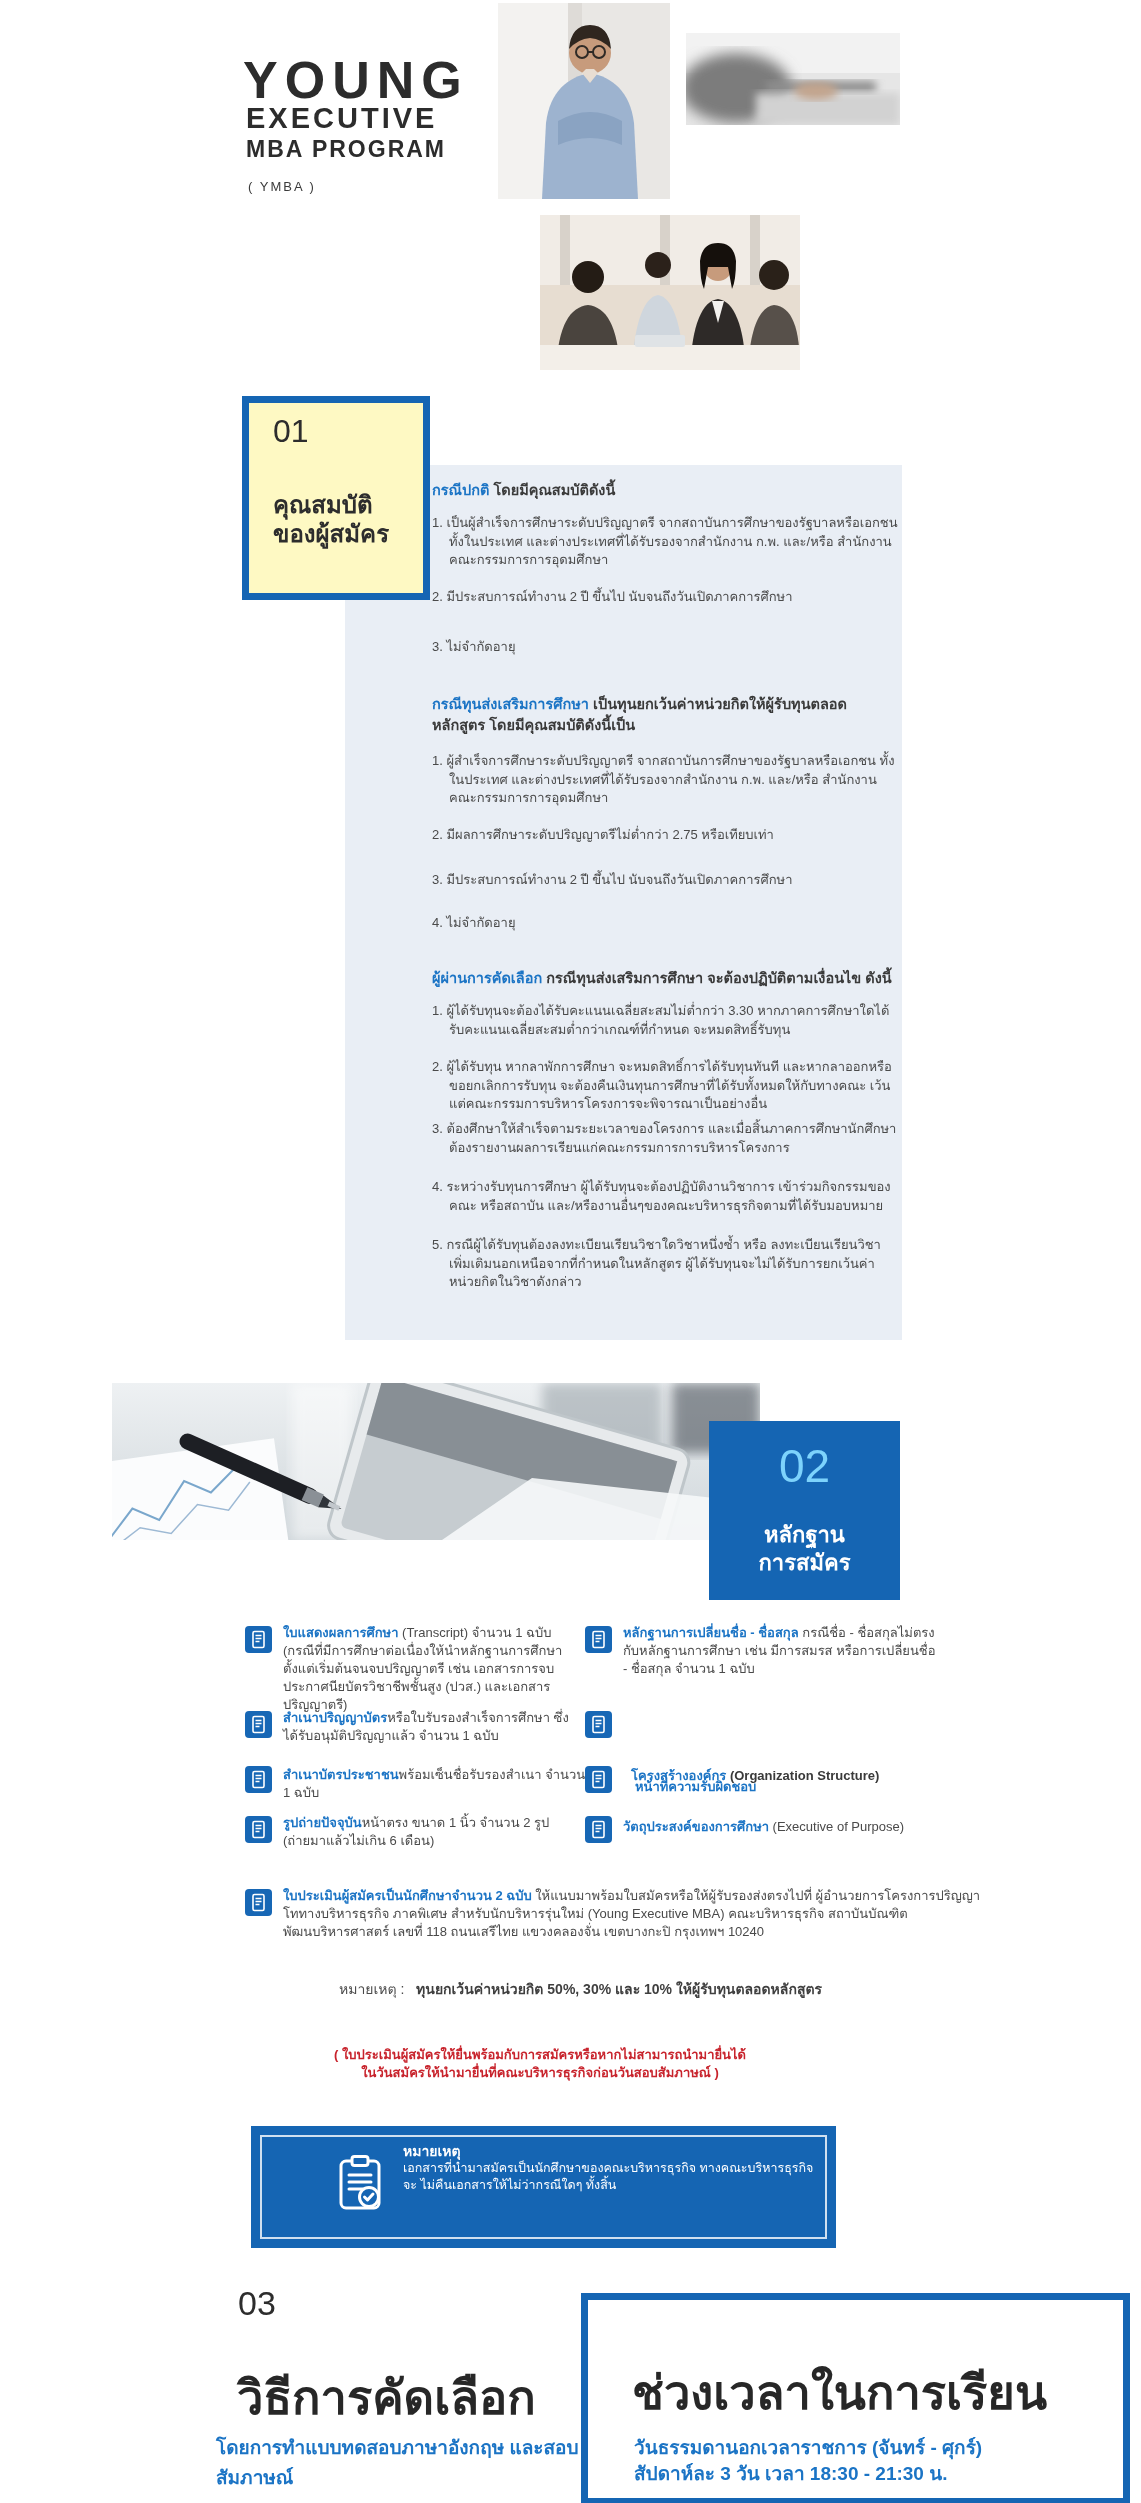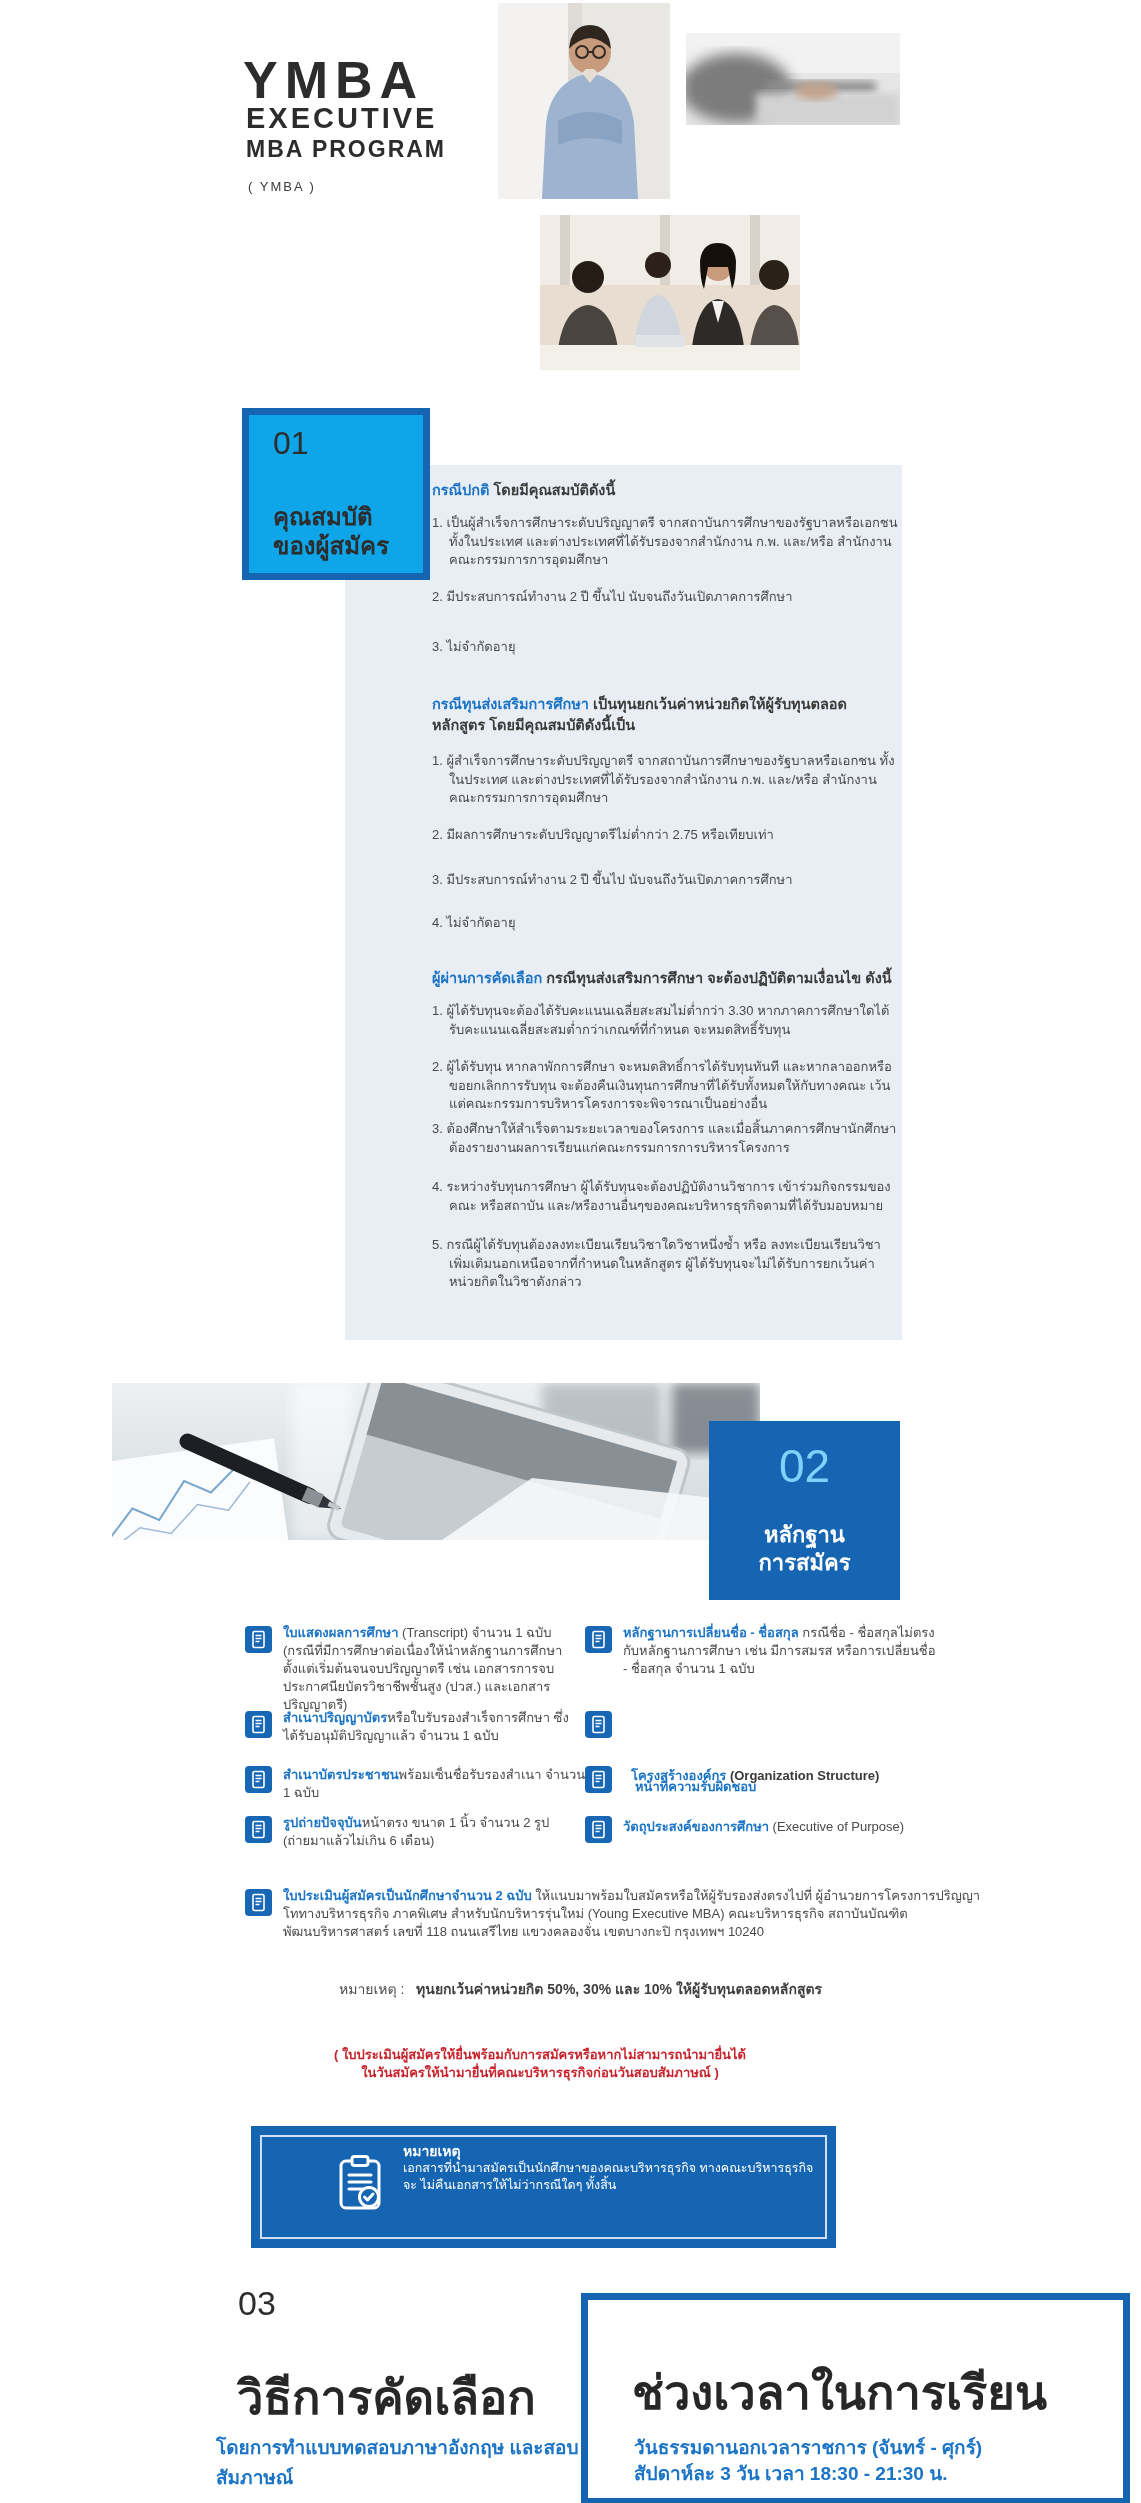--- a/index.html
+++ b/index.html
@@ -5,21 +5,21 @@
   html,body{margin:0;padding:0;background:#fff;}
   #page{position:relative;width:1141px;height:2503px;background:#ffffff;overflow:hidden;
         font-family:"Liberation Sans","DejaVu Sans",sans-serif;color:#454545;}
   .photo{position:absolute;overflow:hidden;}
   
   .logo-young{position:absolute;left:243px;top:50px;font-size:52px;font-weight:bold;color:#2c2c2c;letter-spacing:7px;}
   .logo-exec{position:absolute;left:246px;top:102px;font-size:29px;font-weight:bold;color:#2c2c2c;letter-spacing:3px;}
   .logo-mba{position:absolute;left:246px;top:136px;font-size:23px;font-weight:bold;color:#2c2c2c;letter-spacing:2px;}
   .logo-abbr{position:absolute;left:248px;top:179px;font-size:13px;color:#3b3b3b;letter-spacing:2px;}
   
-  .numbox{position:absolute;left:242px;top:408px;width:188px;height:172px;border:7px solid #1565b3;background:#0ea5e9;box-sizing:border-box;z-index:2;}
+  .numbox{position:absolute;left:242px;top:396px;width:188px;height:204px;border:7px solid #1565b3;background:#fef9c3;box-sizing:border-box;z-index:2;}
   .numbox .num{position:absolute;left:24px;top:10px;font-size:32px;color:#2d2d2d;}
   .numbox .lbl{position:absolute;left:24px;top:88px;font-size:24px;font-weight:bold;color:#2d2d2d;line-height:1.2;}
   .panel{position:absolute;left:345px;top:465px;width:557px;height:875px;background:#e9eef5;z-index:1;}
   .s1-head{position:absolute;left:432px;width:460px;font-size:14.5px;font-weight:bold;color:#3a3a3a;line-height:1.45;z-index:3;}
   .s1-head .hl{color:#1b74c5;}
   .s1-item{position:absolute;left:432px;width:452px;font-size:13px;color:#4a4a4a;line-height:18.5px;
            padding-left:17px;text-indent:-17px;overflow-wrap:break-word;z-index:3;}
   
   .box02{position:absolute;left:709px;top:1421px;width:191px;height:179px;background:#1565b3;z-index:3;}
   .box02 .num{position:absolute;width:100%;top:18px;text-align:center;font-size:46px;color:#7dd3fc;}
@@ -45,21 +45,21 @@
   .schedbox{position:absolute;left:581px;top:2293px;width:549px;height:212px;border:7px solid #1565b3;background:#fff;box-sizing:border-box;}
   .schedbox .ttl{position:absolute;left:44px;top:55px;font-size:47px;font-weight:bold;color:#272727;}
   .schedbox .l1{position:absolute;left:46px;top:132px;font-size:19px;font-weight:bold;color:#1b74c5;}
   .schedbox .l2{position:absolute;left:46px;top:158px;font-size:19px;font-weight:bold;color:#1b74c5;}
 </style>
 </head>
 <body>
 
 <div id="page">
 
-  <div class="logo-young">YMBA</div>
+  <div class="logo-young">YOUNG</div>
   <div class="logo-exec">EXECUTIVE</div>
   <div class="logo-mba">MBA PROGRAM</div>
   <div class="logo-abbr">( YMBA )</div>
 
   <div class="photo" style="left:498px;top:3px;width:172px;height:196px;">
     <svg width="172" height="196" viewBox="0 0 172 196">
       <rect width="172" height="196" fill="#e9e7e4"></rect>
       <rect width="70" height="196" fill="#f3f2f0"></rect>
       <rect x="70" width="14" height="196" fill="#dedbd7"></rect>
       <circle cx="92" cy="50" r="21" fill="#c79b7c"></circle>

